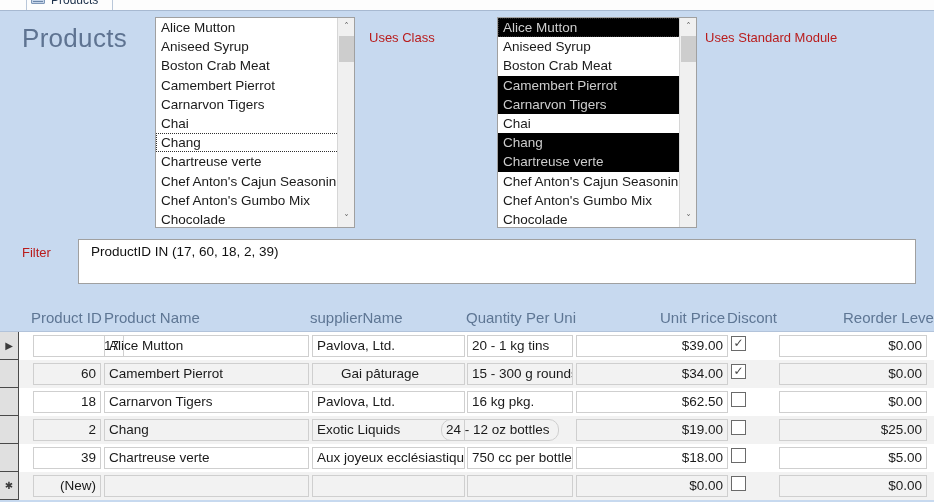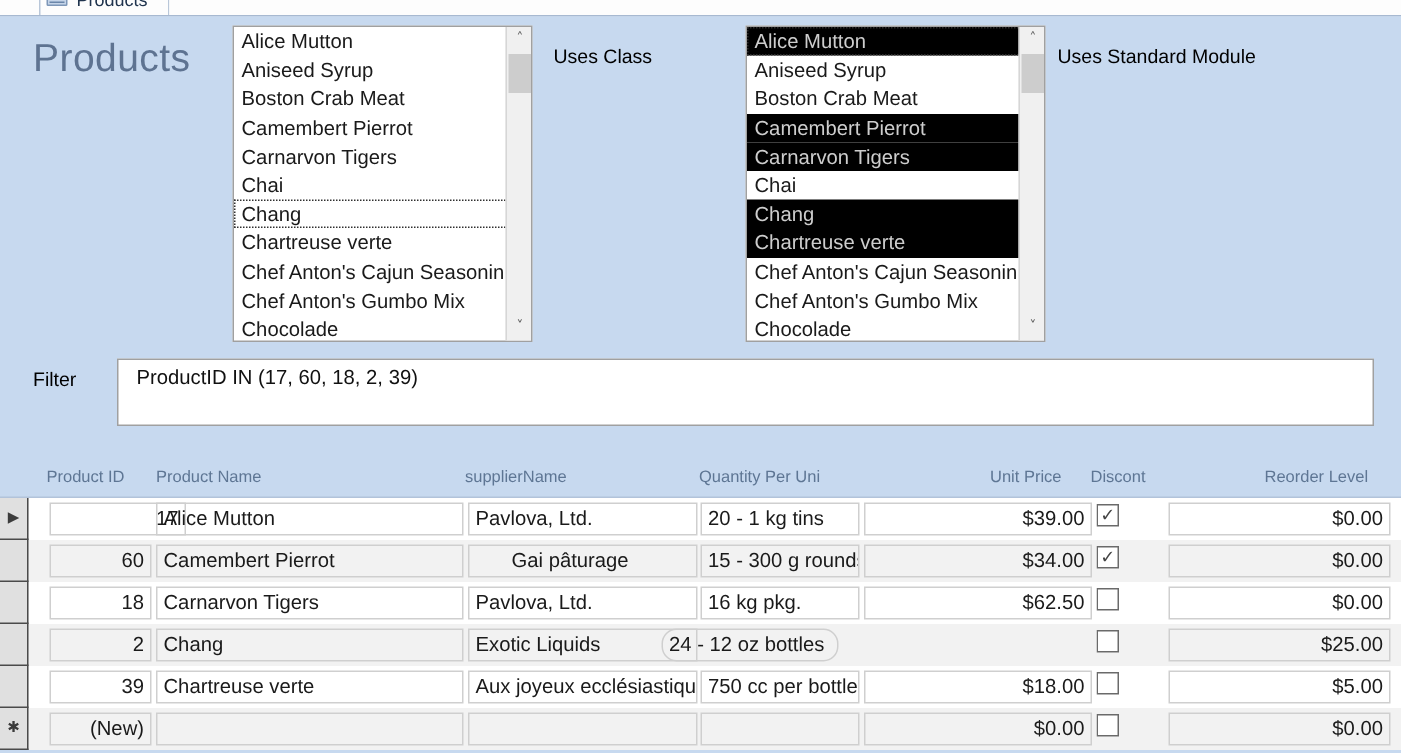--- a/index.html
+++ b/index.html
@@ -61,21 +61,21 @@
     font-size: 26px;
     color: #5e7391;
     letter-spacing: 0.3px;
     white-space: nowrap;
   }
 
   
   .form-label {
     position: absolute;
     font-size: 13px;
-    color: #000000;
+    color: #b91c1c;
     white-space: nowrap;
   }
   #label-uses-class   { left: 369px; top: 19px; }
   #label-uses-stdmod  { left: 705px; top: 19px; }
   #label-filter       { left: 22px;  top: 234px; }
 
   
   .listbox {
     position: absolute;
     background: #ffffff;
@@ -152,21 +152,21 @@
   }
   #grid-header {
     position: absolute; left: 0; top: 0;
     width: 934px; height: 28px;
     background: #c7d9ef;
     border-bottom: 1px solid #b2c3da;
   }
   .gh-cell {
     position: absolute; top: 0;
     height: 28px; line-height: 28px;
-    font-size: 11px;
+    font-size: 15px;
     color: #5e7694;
     white-space: nowrap;
     overflow: hidden;
   }
 
   #grid-body {
     position: absolute; left: 0; top: 28px;
     width: 934px; height: 170px;
   }
   .grid-row {
@@ -325,20 +325,21 @@
             <span class="chkmark"></span>
           </div>
           <div class="cell num" style="left: 779px; width: 148px;">$0.00</div>
         </div>
         <div class="grid-row even" style="top: 84px;">
           <div class="rec-sel"></div>
           <div class="cell num" style="left: 33px; width: 68px;">2</div>
           <div class="cell" style="left: 104px; width: 205px;">Chang</div>
           <div class="cell" style="left: 312px; width: 153px;">Exotic Liquids</div>
           <div class="cell" style="left: 441px; width: 118px; border-radius: 10px;">24 - 12 oz bottles</div>
+          <div class="cell num" style="left: 576px; width: 152px;">$19.00</div>
           <div class="cell chk" style="left: 731px; width: 17px;">
             <span class="chkmark"></span>
           </div>
           <div class="cell num" style="left: 779px; width: 148px; padding-left: 12px;">$25.00</div>
         </div>
         <div class="grid-row odd" style="top: 112px;">
           <div class="rec-sel"></div>
           <div class="cell num" style="left: 33px; width: 68px;">39</div>
           <div class="cell" style="left: 104px; width: 205px;">Chartreuse verte</div>
           <div class="cell" style="left: 312px; width: 153px;">Aux joyeux ecclésiastiqu</div>

